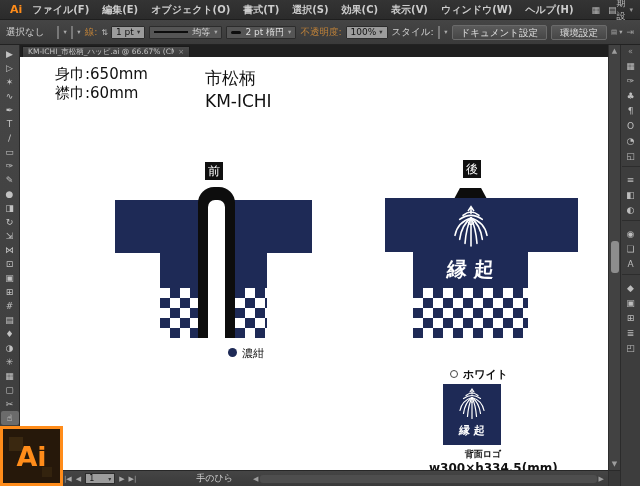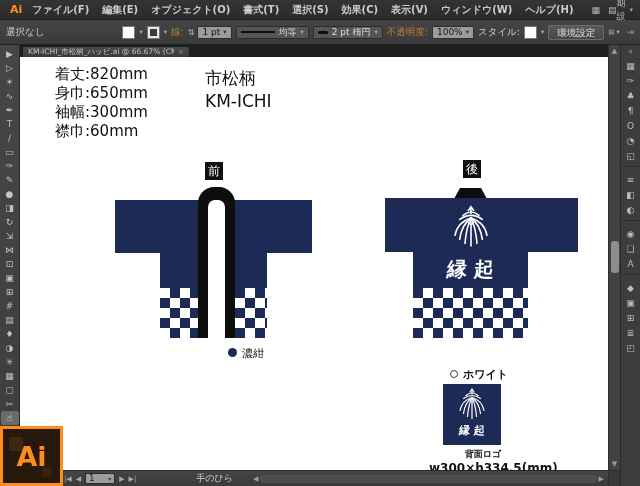--- a/index.html
+++ b/index.html
@@ -165,20 +165,21 @@
       <span class="mini-caret">▾</span>
     </span>
     <span class="cb-label">不透明度:</span>
     <span class="field">
       <span>100%</span>
       <span class="fld-caret">▾</span>
     </span>
     <span class="cb-label plain">スタイル:</span>
     <span class="swatch"></span>
     <span class="mini-caret">▾</span>
+    <button class="cb-btn">ドキュメント設定</button>
     <button class="cb-btn">環境設定</button>
     <span class="mini-caret">▤ ▾</span>
     <span class="collapse-r">⇥</span>
   </div>
 
   <div class="main">
 
     <div class="toolcol">
 
     <span class="tool">▶</span>
@@ -238,23 +239,21 @@
                 <path d="M30 21 Q44 31 47 53"></path>
                 <path d="M30 21 Q50 27 54 47"></path>
                 <path d="M26 28 Q30 34 34 28" stroke-width="1.8"></path>
               </g>
             </symbol>
           </defs>
         </svg>
 
         <div class="specs">
 
-        <div>着丈:820mm</div>
             <div>身巾:650mm</div>
-            <div>袖幅:300mm</div>
             <div>襟巾:60mm</div>
           </div>
 
         <div class="ptitle">
           <div>市松柄</div>
           <div>KM-ICHI</div>
         </div>
 
         <div class="side-label" style="left:185px;top:105px;">前</div>
         <div class="coat-part navy" style="left:95px;top:143px;width:197px;height:53px;"></div>

